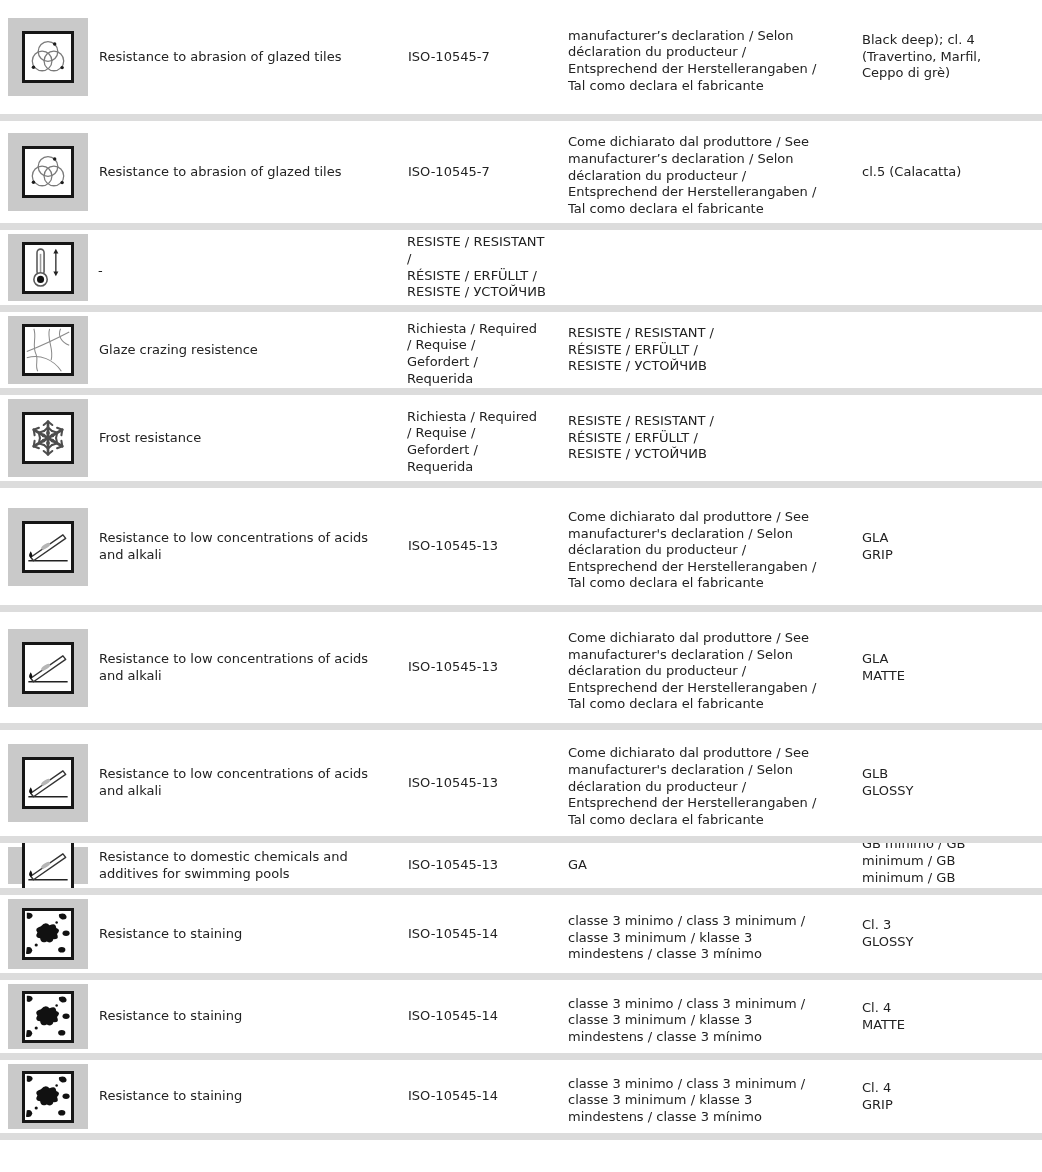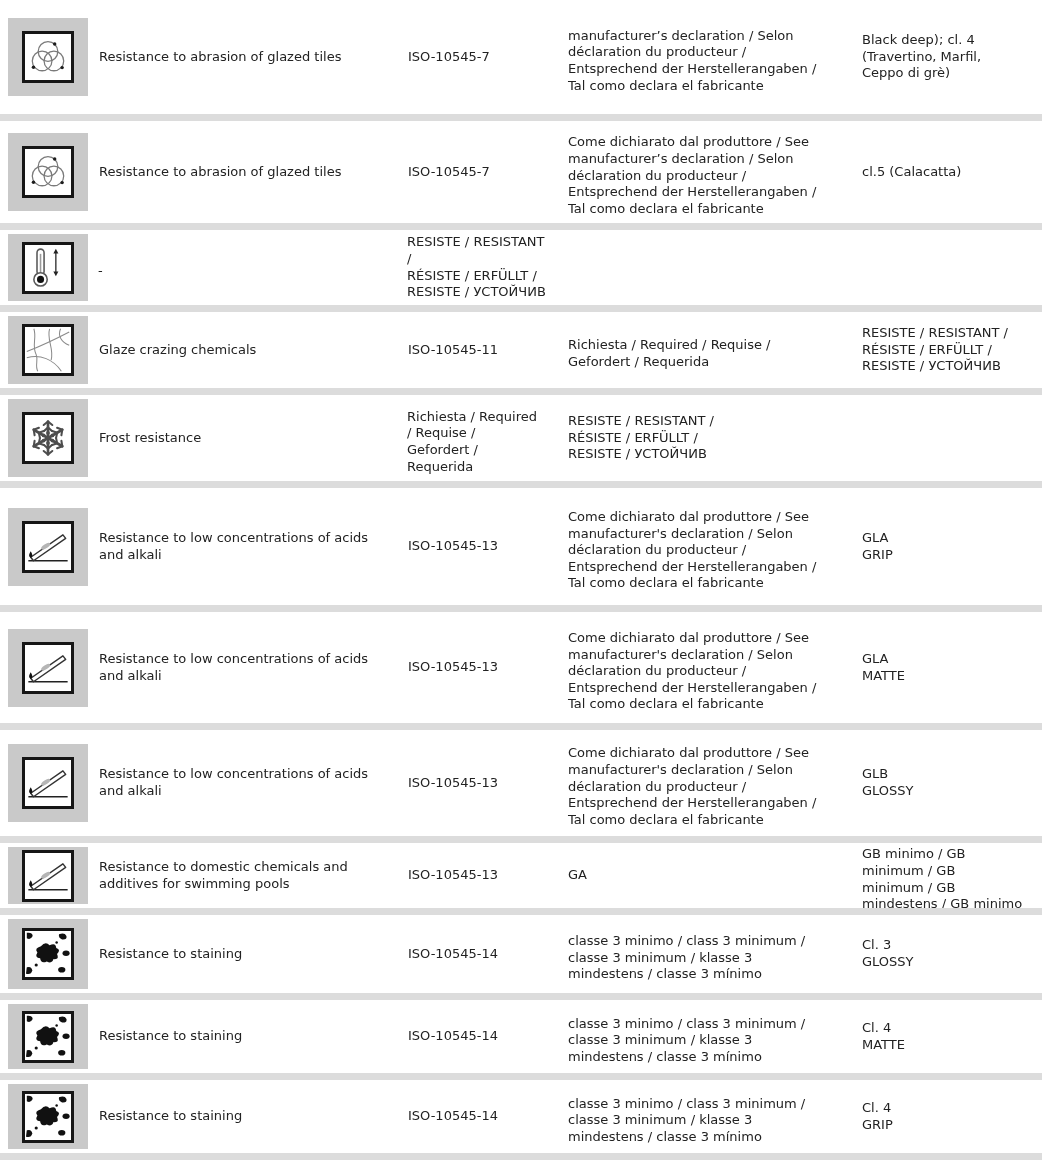--- a/index.html
+++ b/index.html
@@ -22,21 +22,21 @@
     align-items:stretch;
   }
   .row:nth-child(1){height:121px}
   .row:nth-child(2){height:109px}
   .row:nth-child(3){height:82px}
   .row:nth-child(4){height:83px}
   .row:nth-child(5){height:93px}
   .row:nth-child(6){height:124px}
   .row:nth-child(7){height:118px}
   .row:nth-child(8){height:113px}
-  .row:nth-child(9){height:72px}
+  .row:nth-child(9){height:52px}
   .row:nth-child(10){height:85px}
   .row:nth-child(11){height:80px}
   .row:nth-child(12){height:80px}
 
   .cell{
     display:flex;
     align-items:center;
     font-size:13px;
     line-height:1.28;
     white-space:pre-line;
@@ -198,22 +198,21 @@
     <div class="row">
     <div class="cell icon-col">
       <div class="icon-cell">
         <div class="icon-box">
           <svg class="glyph" viewBox="0 0 56 56">
               <use href="#icon-crazing"></use>
             </svg>
         </div>
       </div>
     </div>
-    <div class="cell name-cell">Glaze crazing chemicals</div>
-    <div class="cell standard-cell">ISO-10545-11</div>
+    <div class="cell name-cell">Glaze crazing resistence</div>
     <div class="cell requirement-cell">Richiesta / Required / Requise /
 Gefordert / Requerida</div>
     <div class="cell value-cell">RESISTE / RESISTANT /
 RÉSISTE / ERFÜLLT /
 RESISTE / УСТОЙЧИВ</div>
   </div>
     <div class="row">
     <div class="cell icon-col">
       <div class="icon-cell">
         <div class="icon-box">

